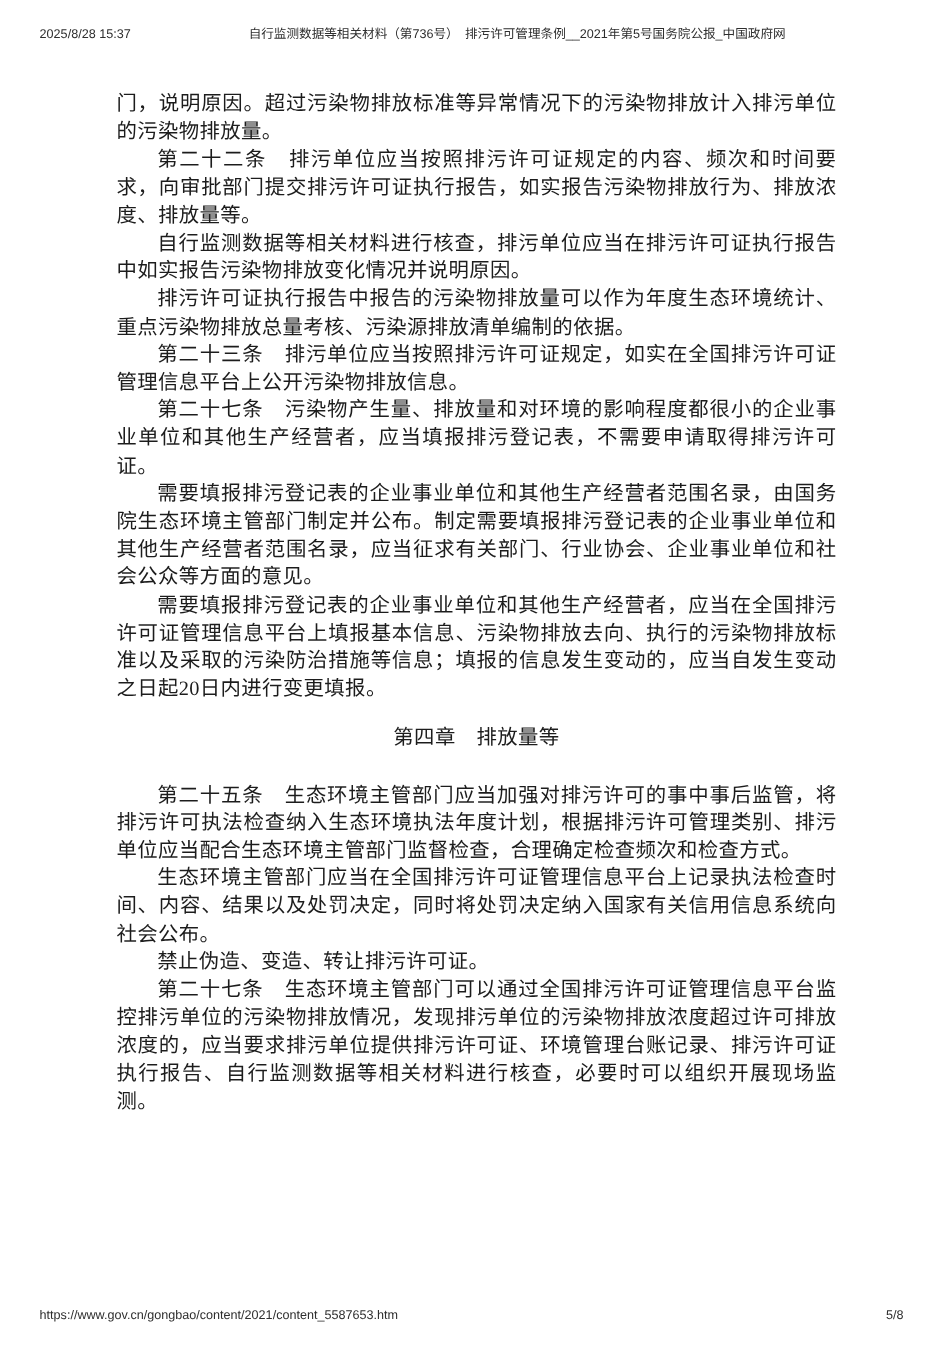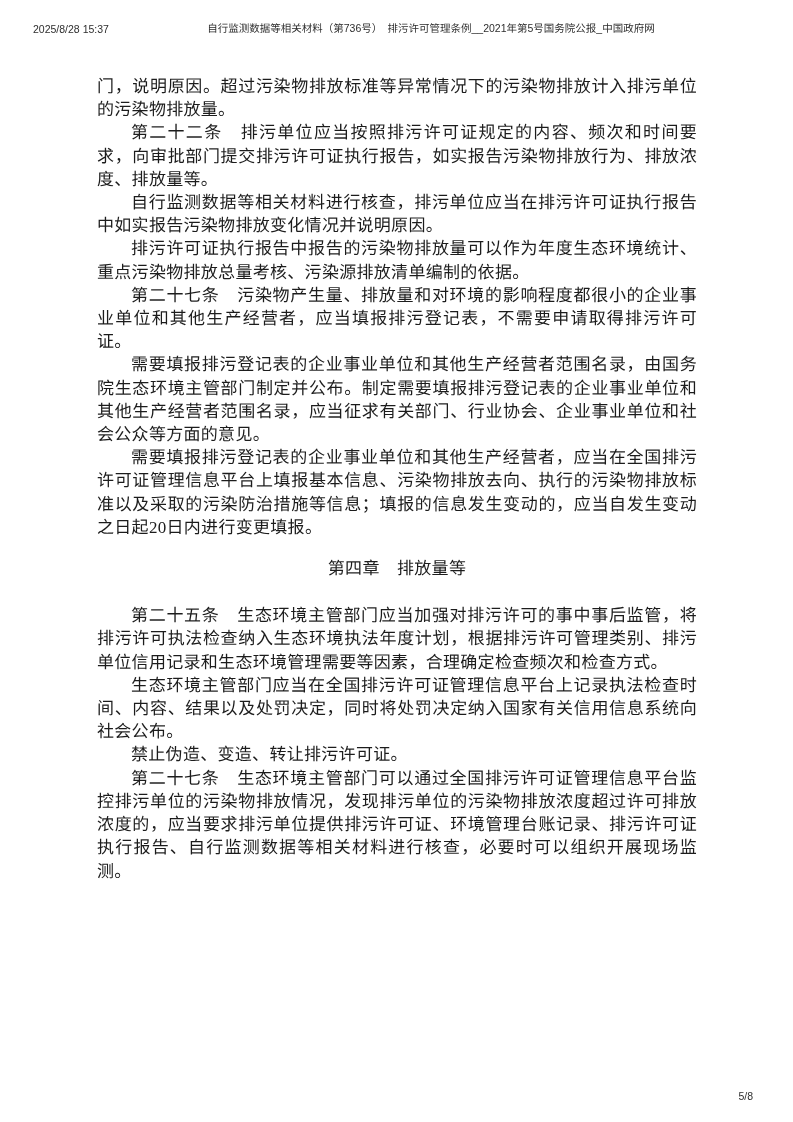--- a/index.html
+++ b/index.html
@@ -59,26 +59,28 @@
 <div class="print-meta print-header">
   <span class="meta-left">2025/8/28 15:37</span>
   <span class="meta-center">自行监测数据等相关材料（第736号）　排污许可管理条例__2021年第5号国务院公报_中国政府网</span>
 </div>
 
 <div class="doc">
   <p class="para cont">门，说明原因。超过污染物排放标准等异常情况下的污染物排放计入排污单位的污染物排放量。</p>
   <p class="para">第二十二条　排污单位应当按照排污许可证规定的内容、频次和时间要求，向审批部门提交排污许可证执行报告，如实报告污染物排放行为、排放浓度、排放量等。</p>
   <p class="para">自行监测数据等相关材料进行核查，排污单位应当在排污许可证执行报告中如实报告污染物排放变化情况并说明原因。</p>
   <p class="para">排污许可证执行报告中报告的污染物排放量可以作为年度生态环境统计、重点污染物排放总量考核、污染源排放清单编制的依据。</p>
+  <p class="para">第二十三条　排污单位应当按照排污许可证规定，如实在全国排污许可证管理信息平台上公开污染物排放信息。</p>
   <p class="para">第二十七条　污染物产生量、排放量和对环境的影响程度都很小的企业事业单位和其他生产经营者，应当填报排污登记表，不需要申请取得排污许可证。</p>
   <p class="para">需要填报排污登记表的企业事业单位和其他生产经营者范围名录，由国务院生态环境主管部门制定并公布。制定需要填报排污登记表的企业事业单位和其他生产经营者范围名录，应当征求有关部门、行业协会、企业事业单位和社会公众等方面的意见。</p>
   <p class="para">需要填报排污登记表的企业事业单位和其他生产经营者，应当在全国排污许可证管理信息平台上填报基本信息、污染物排放去向、执行的污染物排放标准以及采取的污染防治措施等信息；填报的信息发生变动的，应当自发生变动之日起20日内进行变更填报。</p>
   <h2 class="chapter">第四章　排放量等</h2>
-  <p class="para">第二十五条　生态环境主管部门应当加强对排污许可的事中事后监管，将排污许可执法检查纳入生态环境执法年度计划，根据排污许可管理类别、排污单位信用记录和生态环境管理需要等因素，合理确定检查频次和检查方式。</p>
+  <p class="para">第二十五条　生态环境主管部门应当加强对排污许可的事中事后监管，将排污许可执法检查纳入生态环境执法年度计划，根据排污许可管理类别、排污单位应当配合生态环境主管部门监督检查，合理确定检查频次和检查方式。</p>
   <p class="para">生态环境主管部门应当在全国排污许可证管理信息平台上记录执法检查时间、内容、结果以及处罚决定，同时将处罚决定纳入国家有关信用信息系统向社会公布。</p>
   <p class="para">禁止伪造、变造、转让排污许可证。</p>
   <p class="para">第二十七条　生态环境主管部门可以通过全国排污许可证管理信息平台监控排污单位的污染物排放情况，发现排污单位的污染物排放浓度超过许可排放浓度的，应当要求排污单位提供排污许可证、环境管理台账记录、排污许可证执行报告、自行监测数据等相关材料进行核查，必要时可以组织开展现场监测。</p>
 </div>
 
 <div class="print-meta print-footer">
+  <span class="meta-left">https://www.gov.cn/gongbao/content/2021/content_5587653.htm</span>
   <span class="meta-spacer"></span>
   <span class="meta-right">5/8</span>
 </div>
 
 </body></html>

